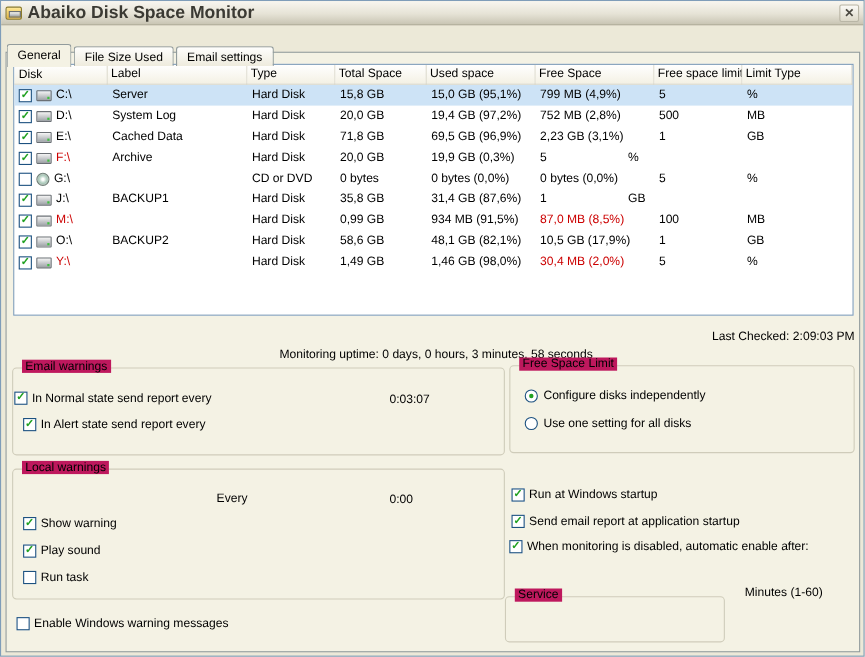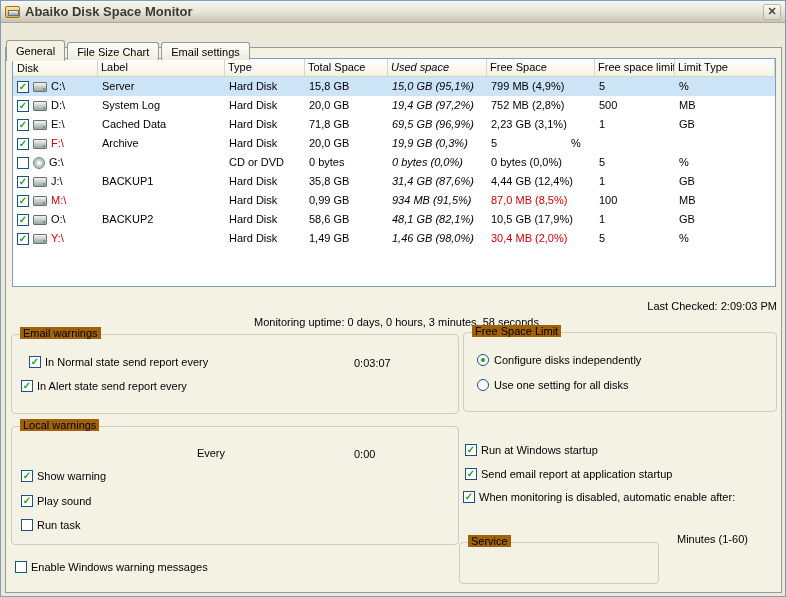--- a/index.html
+++ b/index.html
@@ -23,21 +23,21 @@
   }
   .app-icon {
     width: 15px; height: 12px; margin-right: 5px;
     background: linear-gradient(#FFE896,#E0B23C);
     border: 1px solid #8A7A2A; border-radius: 2px; position: relative;
   }
   .app-icon::after {
     content:""; position:absolute; left:2px; top:3px; width:9px; height:4px;
     background: linear-gradient(#F4F4F4,#9DA2A6); border:1px solid #6B7075;
   }
-  .title-text { font-size: 13px; font-weight: bold; color: #3B3A33; flex: 1; }
+  .title-text { font-size: 16px; font-weight: bold; color: #3B3A33; flex: 1; }
   .close-btn {
     width: 18px; height: 16px; display: flex; align-items: center; justify-content: center;
     font-size: 11px; font-weight: bold; color: #4A4840;
     border: 1px solid #B9B6A6; border-radius: 2px;
     background: linear-gradient(#FBFAF6,#DDD9C9);
   }
   
   .tabs { position: absolute; left: 5px; top: 26px; display: flex; z-index: 3; align-items: flex-end; }
   .tab {
     padding: 3px 9px; border: 1px solid #919B9C; border-bottom: none;
@@ -59,21 +59,21 @@
   .hcell {
     padding: 2px 3px; white-space: nowrap; overflow: hidden;
     background: linear-gradient(#FFFFFF,#F4F1E4);
     border-right: 1px solid #D8D5C5; border-bottom: 1px solid #D8D5C5;
   }
   .trow { display: flex; height: 19px; align-items: center; }
   .trow.selected { background: #CDE3F6; }
   .cell { padding: 0 4px; white-space: nowrap; overflow: hidden; height: 19px; line-height: 19px; }
   .c0 { width: 85px; display: flex; align-items: center; padding-left: 4px; }
   .c1 { width: 127px; } .c2 { width: 80px; } .c3 { width: 83px; }
-  .c4 { width: 99px; font-style: italic; } .c5 { width: 108px; } .c6 { width: 80px; } .c7 { flex: 1; }
+  .c4 { width: 99px; } .c5 { width: 108px; } .c6 { width: 80px; } .c7 { flex: 1; }
   .alert { color: #CC0000; }
   
   .cb {
     width: 12px; height: 12px; border: 1px solid #1C5180; background: #fff;
     display: inline-flex; align-items: center; justify-content: center;
     margin-right: 4px; flex-shrink: 0; position: relative;
   }
   .cb.checked::after { content: "✓"; font-size: 10px; font-weight: bold; color: #21A121; line-height: 1; }
   .radio {
     width: 12px; height: 12px; border: 1px solid #1C5180; border-radius: 50%;
@@ -118,37 +118,37 @@
   .combo .arrow {
     width: 16px; border-left: 1px solid #7F9DB9;
     background: linear-gradient(#E5F1FC,#BBD6F2);
     display: flex; align-items: center; justify-content: center;
     font-size: 7px; color: #29436B;
   }
   .combo.disabled { background: #F2F0E4; color: #A8A494; border-color: #A9A696; }
   .combo.disabled .arrow { background: #E4E1D2; color: #A8A494; border-left-color: #A9A696; }
   
   .group { position: absolute; border: 1px solid #CFCCBA; border-radius: 4px; z-index: 2; }
-  .group-label { position: absolute; top: -8px; left: 8px; background: #a16207; padding: 0 3px; white-space: nowrap; }
+  .group-label { position: absolute; top: -8px; left: 8px; background: #be185d; padding: 0 3px; white-space: nowrap; }
   
   .chk-row { position: absolute; display: flex; align-items: center; white-space: nowrap; z-index: 2; }
   .stext { position: absolute; white-space: nowrap; z-index: 2; }
 </style>
 </head>
 <body>
 
 <div class="titlebar">
   <span class="app-icon"></span>
   <span class="title-text">Abaiko Disk Space Monitor</span>
   <span class="close-btn">✕</span>
 </div>
 
 <div class="tabs">
   <div class="tab active">General</div>
-  <div class="tab">File Size Chart</div>
+  <div class="tab">File Size Used</div>
   <div class="tab">Email settings</div>
 </div>
 <div class="tab-panel"></div>
 
 <div class="dtable">
   <div class="thead">
     <div class="hcell c0">Disk</div>
     <div class="hcell c1">Label</div>
     <div class="hcell c2">Type</div>
     <div class="hcell c3">Total Space</div>
@@ -230,21 +230,20 @@
       <div class="trow">
         <div class="cell c0">
           <span class="cb checked"></span>
           <span class="dicon hdd"></span>
           <span class="dletter">J:\</span>
         </div>
         <div class="cell c1">BACKUP1</div>
         <div class="cell c2">Hard Disk</div>
         <div class="cell c3">35,8 GB</div>
         <div class="cell c4">31,4 GB (87,6%)</div>
-        <div class="cell c5">4,44 GB (12,4%)</div>
         <div class="cell c6">1</div>
         <div class="cell c7">GB</div>
       </div>
       <div class="trow">
         <div class="cell c0">
           <span class="cb checked"></span>
           <span class="dicon hdd"></span>
           <span class="dletter alert">M:\</span>
         </div>
         <div class="cell c1"></div>
@@ -287,21 +286,21 @@
 </div>
 
 <div class="btn" style="left:12px; top:294px; width:92px; height:21px;">Select All</div>
 <div class="btn" style="left:117px; top:294px; width:92px; height:21px;">Clear All</div>
 <div class="stext" style="left:237px; top:315px;padding-left:16px;">Monitoring uptime: 0 days, 0 hours, 3 minutes, 58 seconds</div>
 <div class="stext" style="left:620px; top:299px; width:156px; text-align:right;">Last Checked: 2:09:03 PM</div>
 
 <div class="group" style="left:10px; top:333px; width:448px; height:80px;">
   <span class="group-label">Email warnings</span>
 </div>
-<div class="chk-row" style="left:28px; top:355px;align-items:flex-end;">
+<div class="chk-row" style="left:12px; top:355px;align-items:flex-end;">
   <span class="cb checked"></span>
   <span>In Normal state send report every</span>
 </div>
 <input class="tinput" style="left: 228px; top: 352px; width: 46px;" value="12">
 <div class="combo" style="left:283px; top:352px; width:62px;">
   <span class="val">Hours</span>
   <span class="arrow">▼</span>
 </div>
 <div class="stext" style="left:353px; top:356px;">0:03:07</div>
 <div class="chk-row" style="left:20px; top:379px;">

